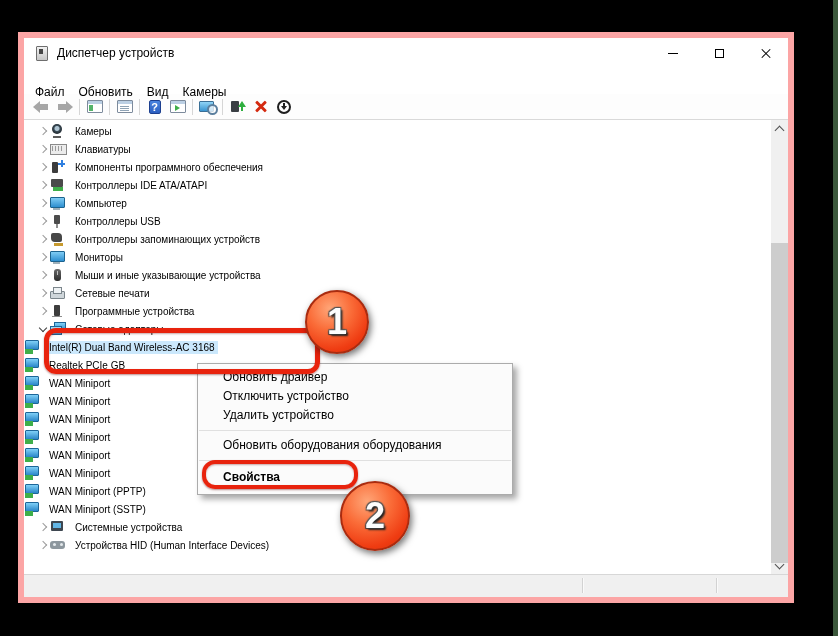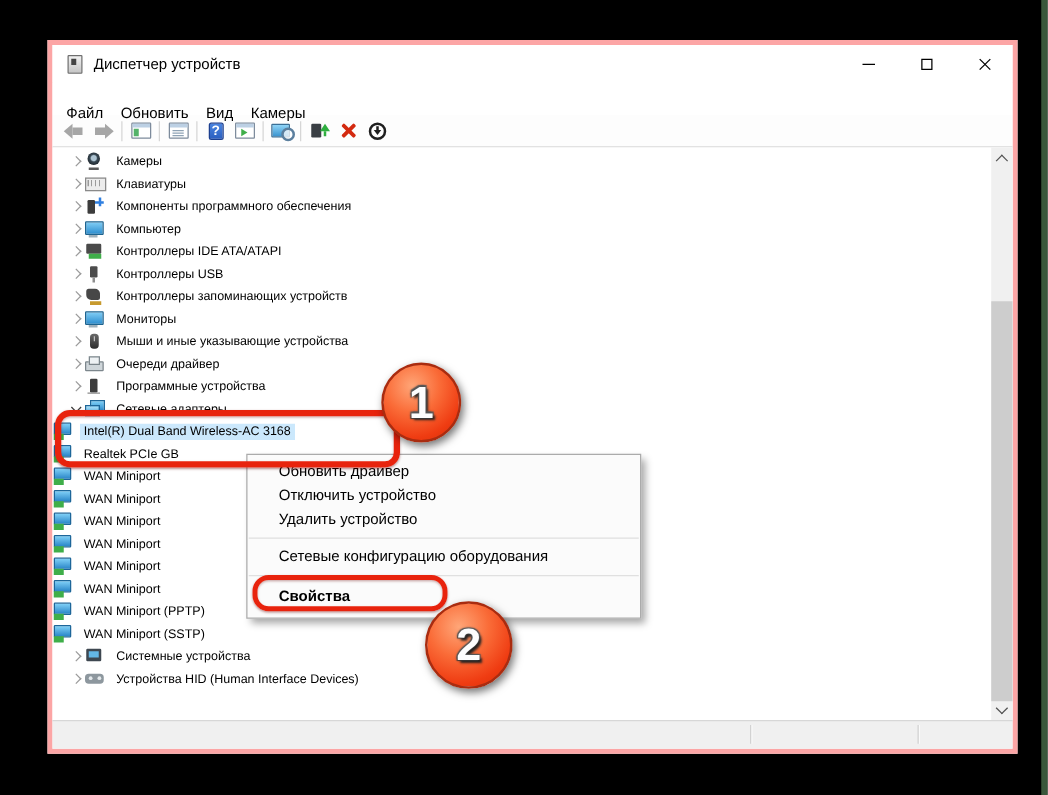--- a/index.html
+++ b/index.html
@@ -8,22 +8,22 @@
     background:#000;
     position:relative;
     font-family:"Liberation Sans", sans-serif;
     overflow:hidden;
     color:#000;
   }
   .green-strip { position:absolute; right:0; top:0; width:5px; height:636px; background:#3b573b; }
 
   
   .window {
-    position:absolute; left:38px; top:32px; width:776px; height:571px;
-    background:#fff; border:4px solid #fca5a5;
+    position:absolute; left:18px; top:32px; width:776px; height:571px;
+    background:#fff; border:6px solid #fca5a5;
   }
   .titlebar { height:30px; display:flex; align-items:center; background:#fff; }
   .app-icon { position:relative; width:16px; height:16px; margin-left:9px; flex:0 0 16px; }
   .app-icon::before { content:""; position:absolute; left:3px; top:1px; width:10px; height:13px;
     background:linear-gradient(#f2f2f2,#c6c6c6); border:1px solid #6e6e6e; border-radius:1px; }
   .app-icon::after { content:""; position:absolute; left:6px; top:4px; width:4px; height:5px; background:#454545; }
   .title-text { margin-left:8px; font-size:12px; }
   .win-controls { margin-left:auto; display:flex; height:100%; }
   .win-btn { width:46px; height:100%; display:flex; align-items:center; justify-content:center; }
   .glyph-min { width:10px; height:1px; background:#000; }
@@ -240,30 +240,30 @@
         <span class="ic ic-keyboard"></span>
         <span class="lbl">Клавиатуры</span>
       </div>
       <div class="row lvl0">
         <span class="chev"></span>
         <span class="ic ic-component"></span>
         <span class="lbl">Компоненты программного обеспечения</span>
       </div>
       <div class="row lvl0">
         <span class="chev"></span>
+        <span class="ic ic-ide"></span>
+        <span class="lbl">Контроллеры IDE ATA/ATAPI</span>
+      </div>
+      <div class="row lvl0">
+        <span class="chev"></span>
         <span class="ic ic-monitor"></span>
         <span class="lbl">Компьютер</span>
       </div>
       <div class="row lvl0">
         <span class="chev"></span>
-        <span class="ic ic-ide"></span>
-        <span class="lbl">Контроллеры IDE ATA/ATAPI</span>
-      </div>
-      <div class="row lvl0">
-        <span class="chev"></span>
         <span class="ic ic-usb"></span>
         <span class="lbl">Контроллеры USB</span>
       </div>
       <div class="row lvl0">
         <span class="chev"></span>
         <span class="ic ic-storage"></span>
         <span class="lbl">Контроллеры запоминающих устройств</span>
       </div>
       <div class="row lvl0">
         <span class="chev"></span>
@@ -271,21 +271,21 @@
         <span class="lbl">Мониторы</span>
       </div>
       <div class="row lvl0">
         <span class="chev"></span>
         <span class="ic ic-mouse"></span>
         <span class="lbl">Мыши и иные указывающие устройства</span>
       </div>
       <div class="row lvl0">
         <span class="chev"></span>
         <span class="ic ic-printer"></span>
-        <span class="lbl">Очереди драйвер</span>
+        <span class="lbl">Сетевые печати</span>
       </div>
       <div class="row lvl0">
         <span class="chev"></span>
         <span class="ic ic-software"></span>
         <span class="lbl">Программные устройства</span>
       </div>
       <div class="row lvl0">
         <span class="chev exp"></span>
         <span class="ic ic-network"></span>
         <span class="lbl">Сетевые адаптеры</span>
@@ -354,21 +354,21 @@
     <div class="sb-sep sb-sep1"></div>
     <div class="sb-sep sb-sep2"></div>
   </div>
 </div>
 
 <div class="ctx">
   <div class="ctx-item">Обновить драйвер</div>
   <div class="ctx-item">Отключить устройство</div>
   <div class="ctx-item">Удалить устройство</div>
   <div class="ctx-sep"></div>
-  <div class="ctx-item">Сетевые конфигурацию оборудования</div>
+  <div class="ctx-item">Обновить оборудования оборудования</div>
   <div class="ctx-sep"></div>
   <div class="ctx-item bold">Свойства</div>
 </div>
 
 <div class="hl hl1"></div>
 <div class="hl hl2"></div>
 <div class="callout callout1">1</div>
 <div class="callout callout2">2</div>
 
 </body></html>

